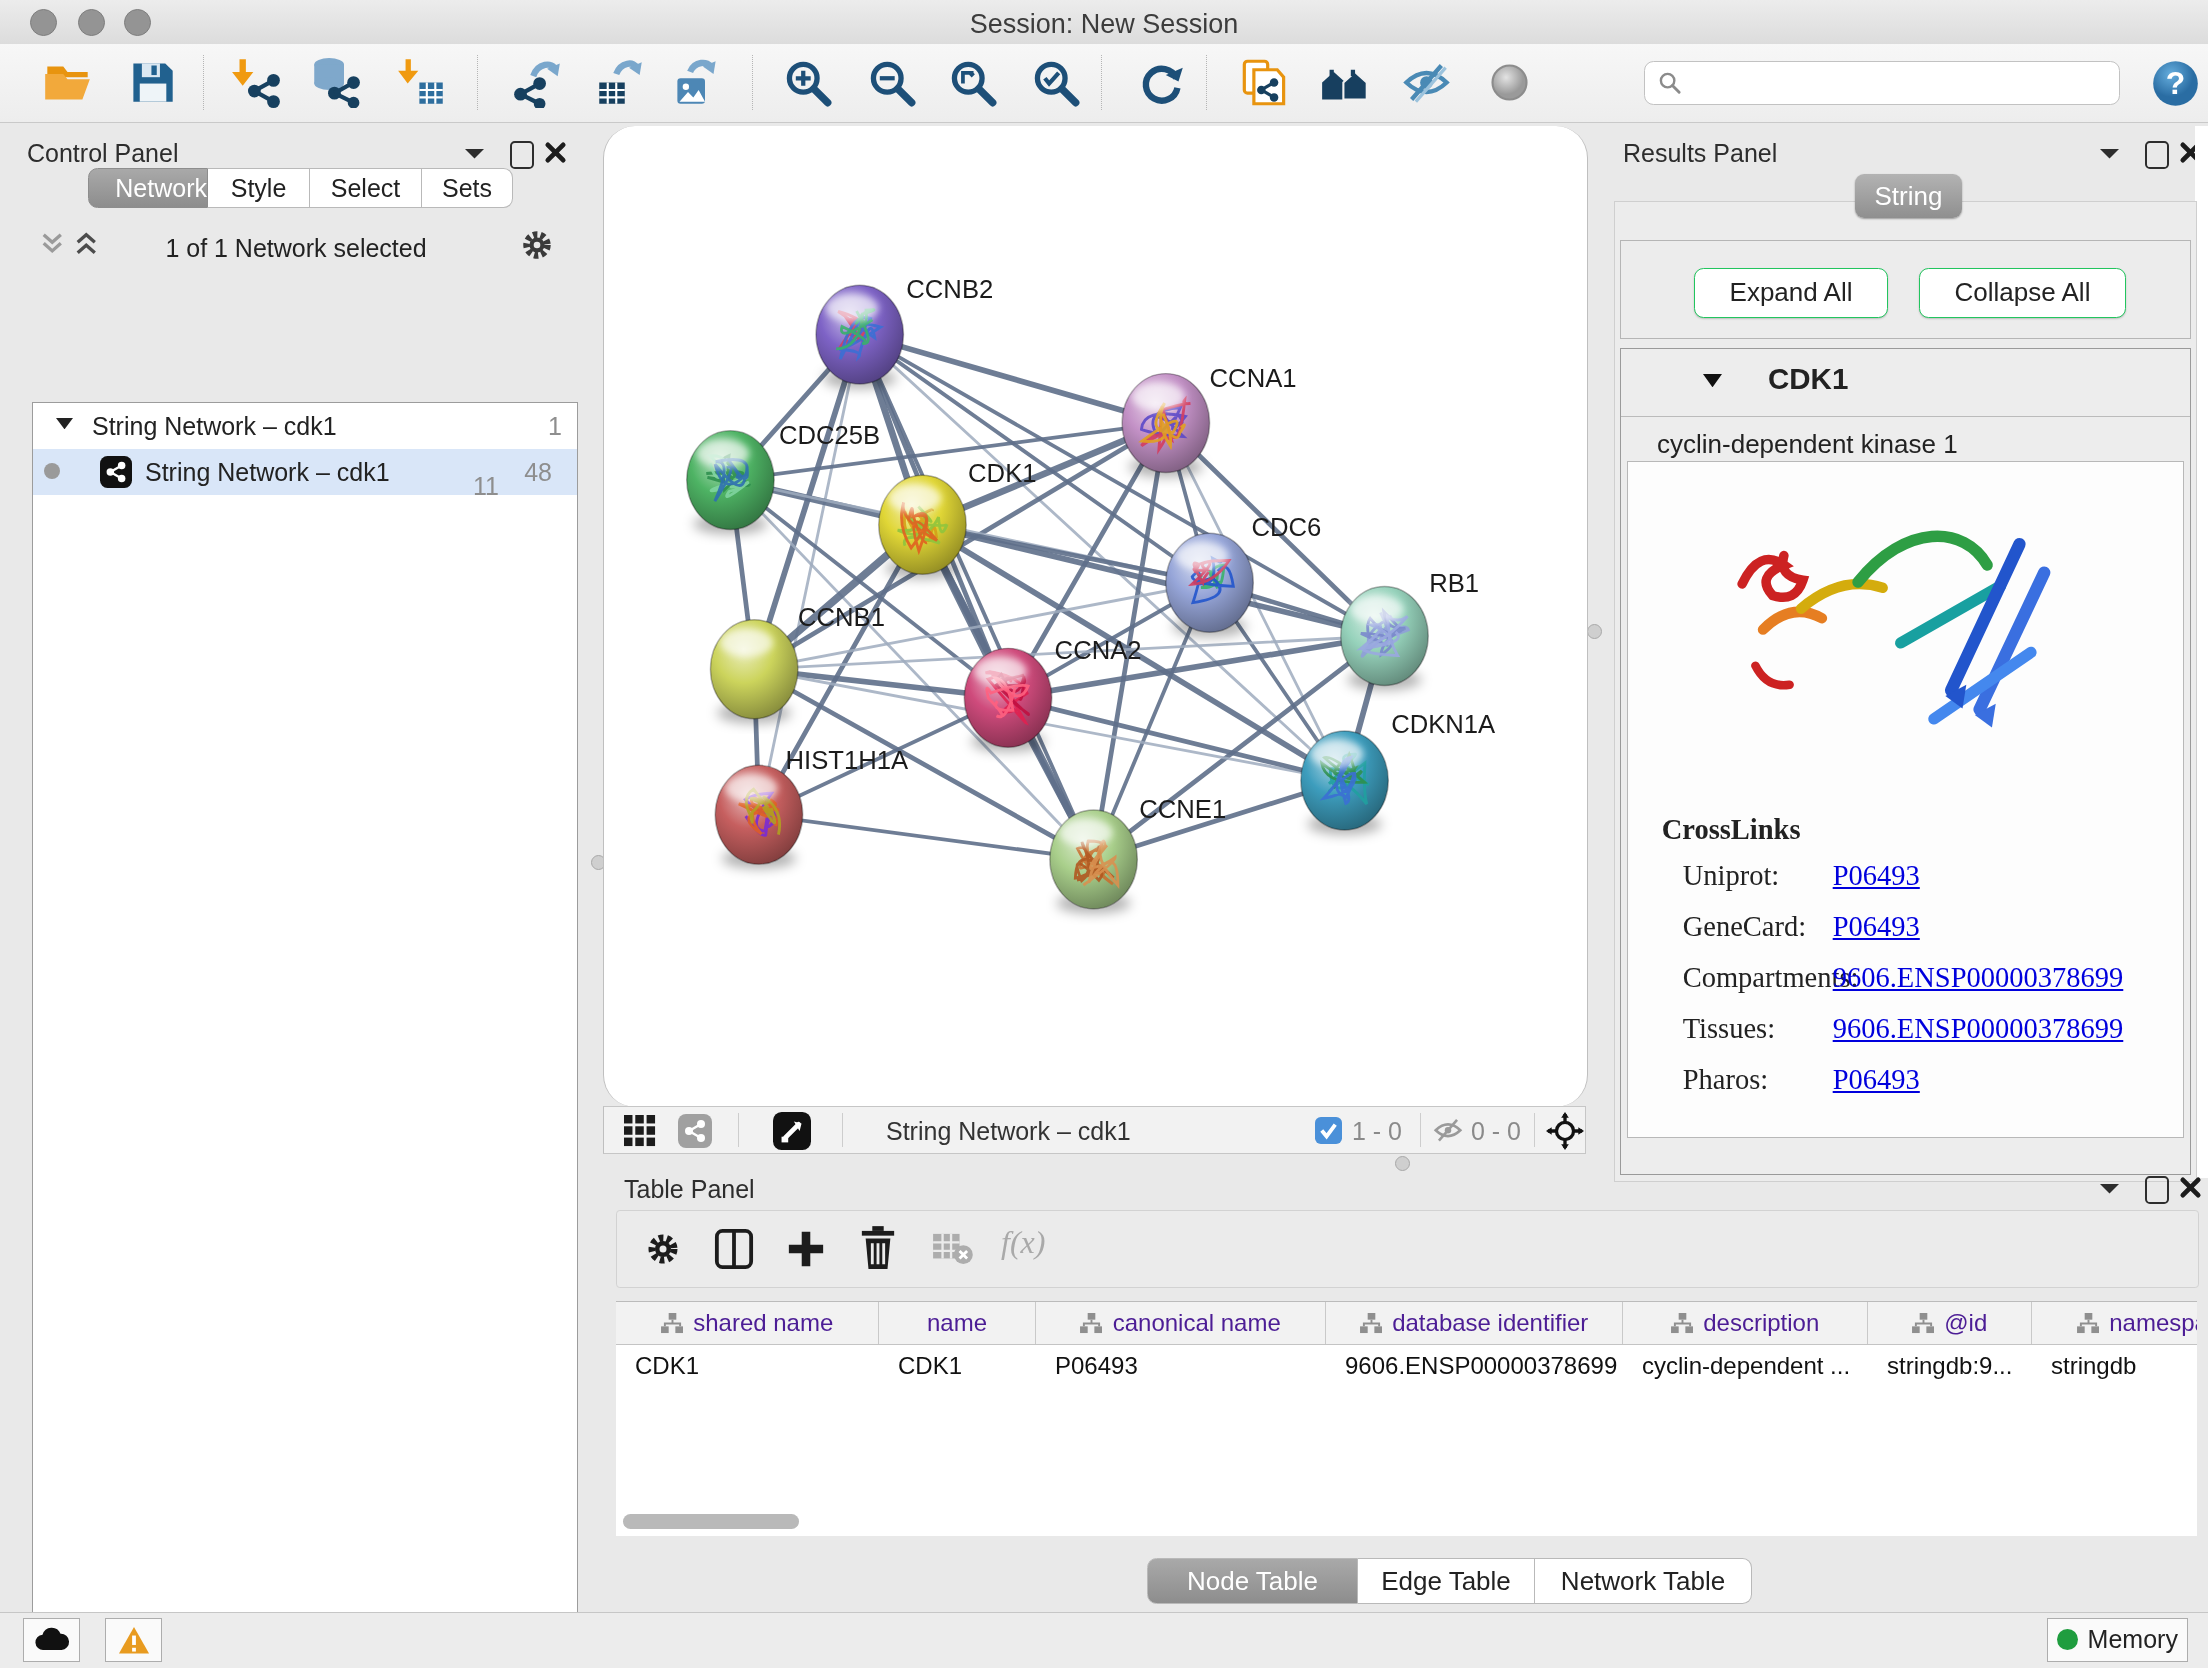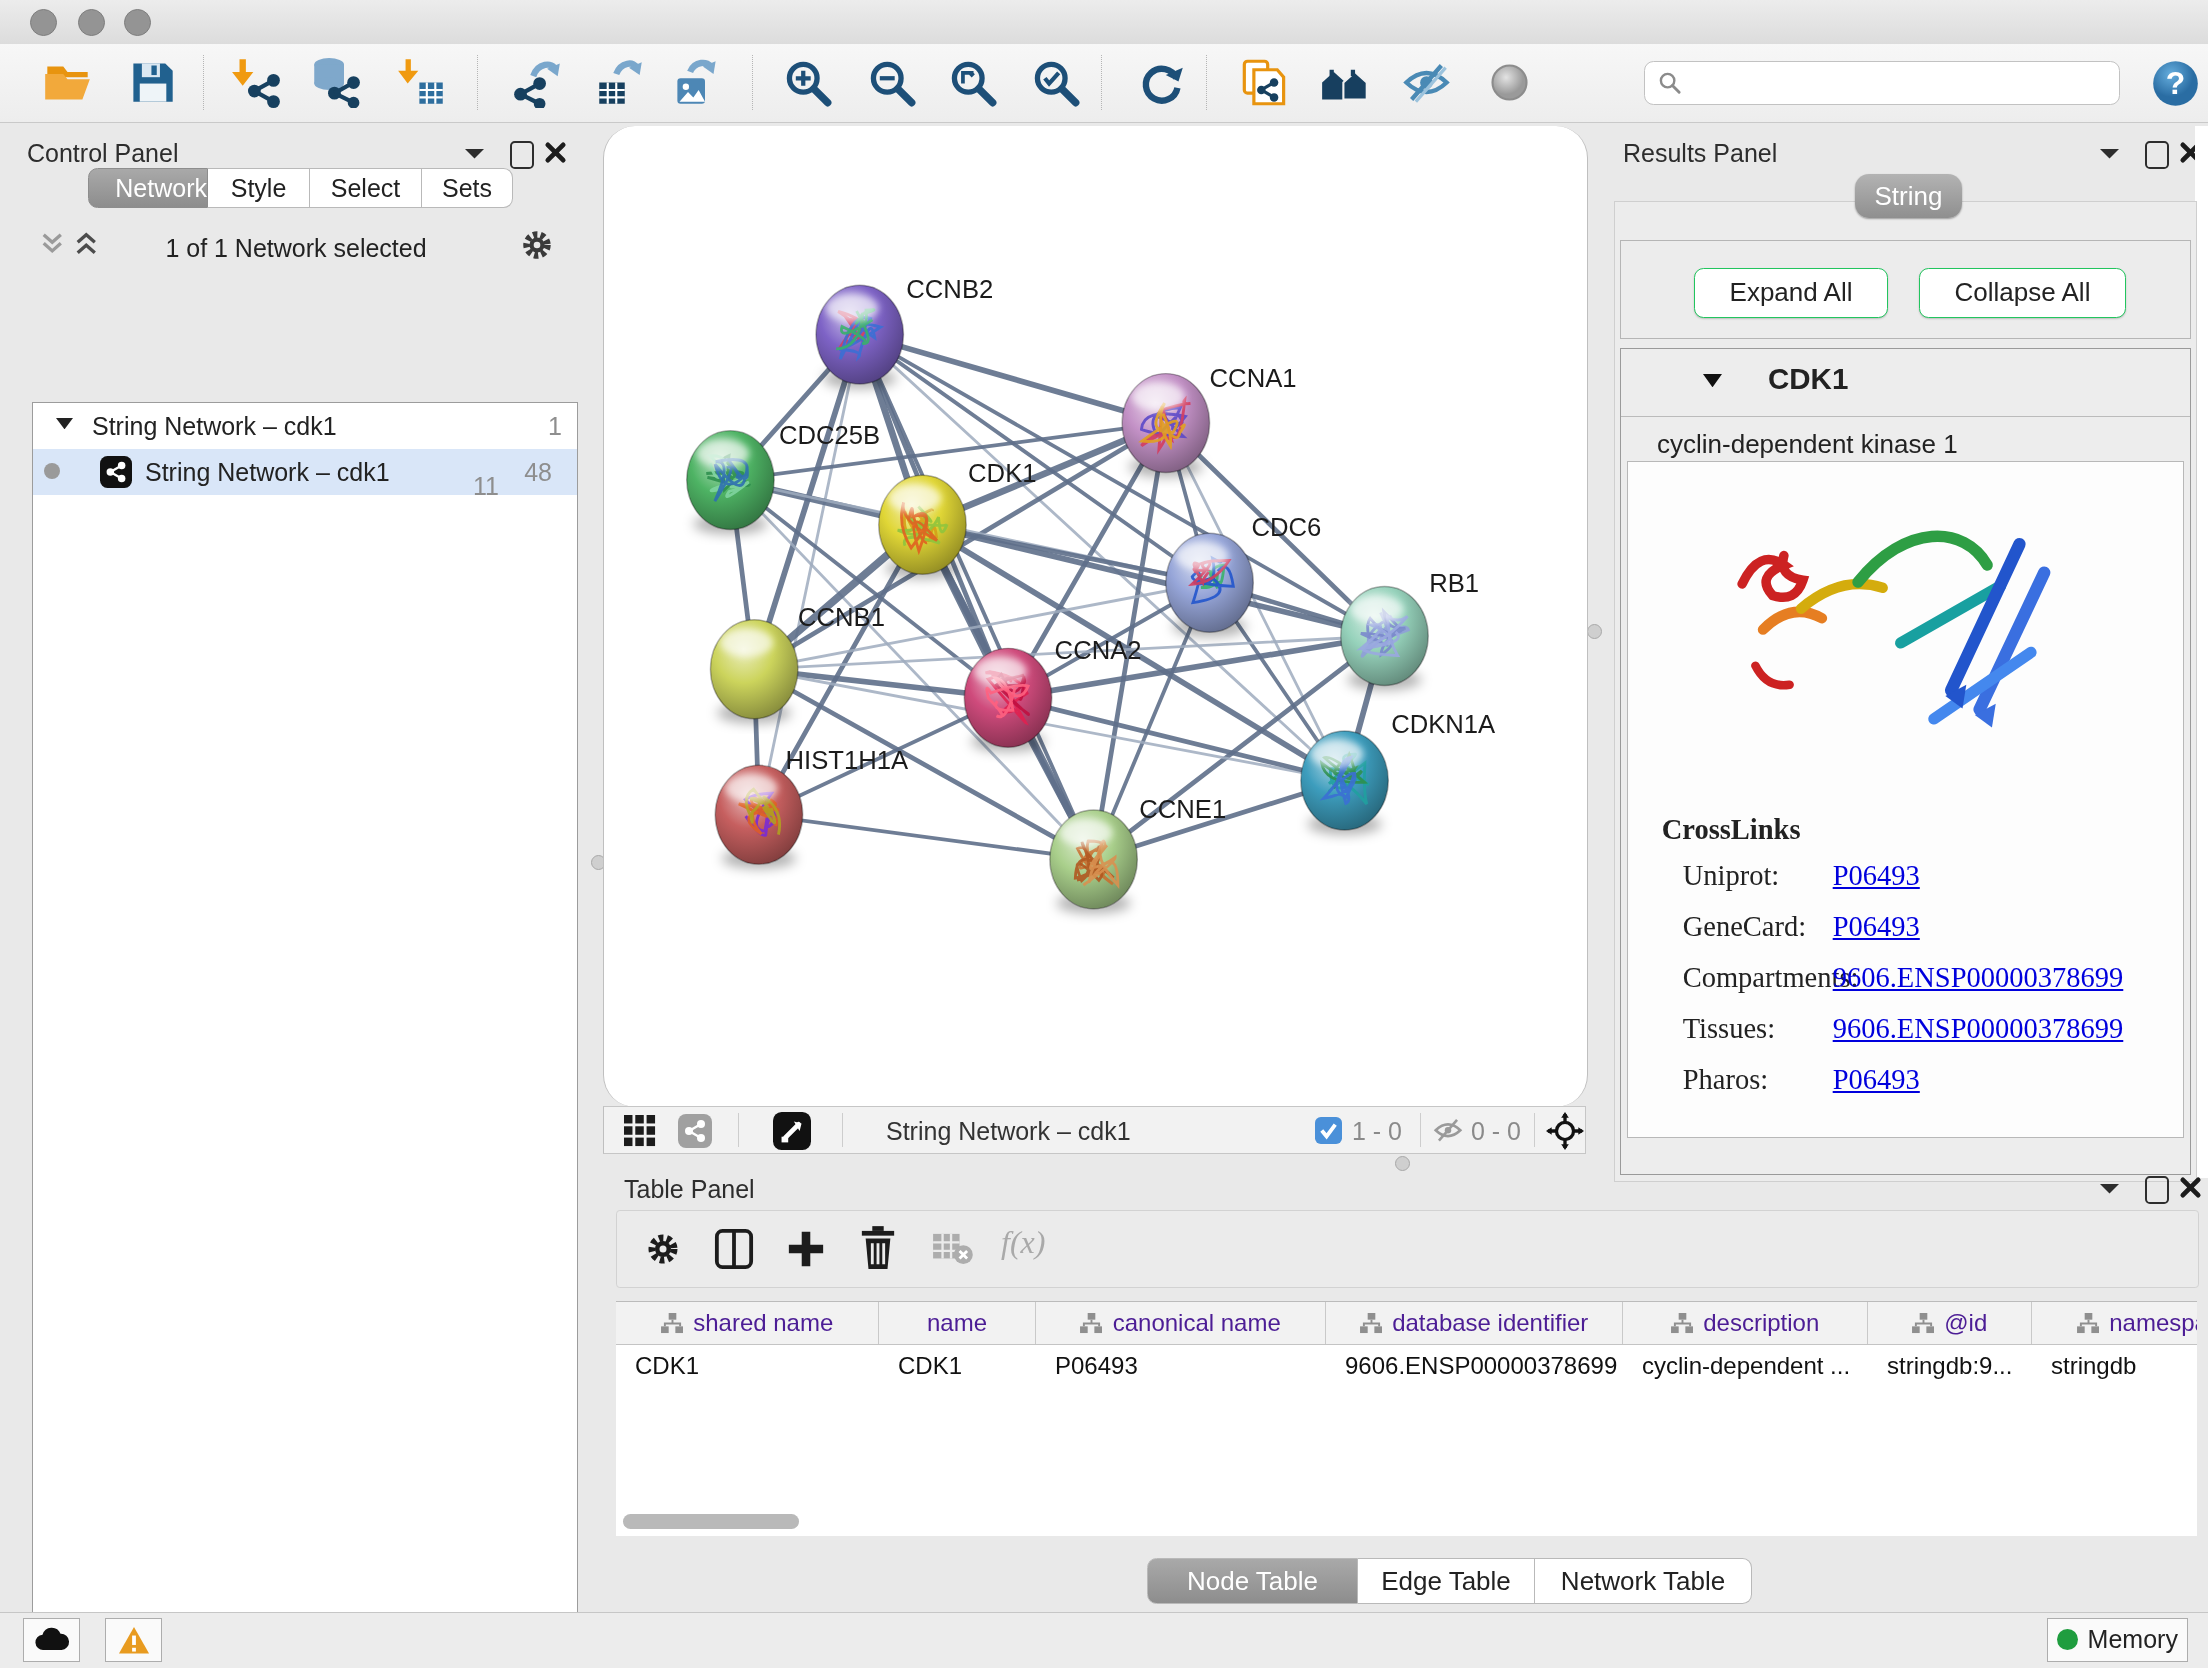--- a/index.html
+++ b/index.html
@@ -35,21 +35,21 @@
   
   #netview{left:603px;top:126px;width:983px;height:981px;background:#fff;
            border-left:1px solid #bfbfbf;border-right:1px solid #bfbfbf;border-radius:32px;}
   #netbar{left:603px;top:1106px;width:983px;height:48px;background:#f2f2f2;
           border:1px solid #c6c6c6;border-left:1px solid #bfbfbf;box-sizing:border-box;}
   .nbsep{top:5.7px;width:0;height:34px;border-left:1px solid #cdcdcd;}
   .badge-txt{font-size:25px;color:#8a8a8a;top:9.5px;}
   .split-dot{width:13.3px;height:13.3px;border-radius:50%;background:#cfcfcf;border:1px solid #a8a8a8;}
   
   #results-outer{left:1614px;top:201px;width:581px;height:979px;background:#ececec;border:1px solid #cfcfcf;}
-  #string-tab{left:1855px;top:174px;width:107px;height:44px;border-radius:14px;
+  #string-tab{left:1855px;top:174px;width:107px;height:44px;border-radius:9px;
               background:linear-gradient(#b3b3b3,#8f8f8f);color:#fff;font-size:26px;text-align:center;
               line-height:44px;box-shadow:0 1px 1.9px rgba(0,0,0,.35);cursor:pointer;}
   #expcol-box{left:1620px;top:240px;width:571px;height:99px;background:#ececec;border:1px solid #b5b5b5;box-sizing:border-box;}
   .rp-btn{position:absolute;top:27px;height:48px;background:#fff;border:1px solid #22c55e;border-radius:9.5px;
           font-size:26px;text-align:center;line-height:46px;box-shadow:0 1px 1.9px rgba(0,0,0,.2);cursor:pointer;}
   #cdk1-panel{left:1620px;top:348px;width:571px;height:827px;background:#ededed;border:1px solid #9a9a9a;box-sizing:border-box;}
   #cdk1-head{position:absolute;left:0;top:0;width:100%;height:67px;border-bottom:1px solid #bbb;}
   #cdk1-content{position:absolute;left:5.7px;top:112px;width:557px;height:677px;background:#fdfdfd;border:1px solid #b8b8b8;box-sizing:border-box;text-decoration:underline;}
   .serif{font-family:"Liberation Serif","DejaVu Serif",serif;}
   .xl-row{position:relative;height:51px;font-size:28.5px;}
@@ -73,20 +73,21 @@
   svg{display:block;}
   text{font-family:"Liberation Sans","DejaVu Sans",sans-serif;}
 </style>
 </head>
 <body>
 
 <div id="titlebar" class="abs">
   <div class="light abs" style="left:29.5px"></div>
   <div class="light abs" style="left:78px"></div>
   <div class="light abs" style="left:124px"></div>
+  <div id="win-title" class="abs">Session: New Session</div>
 </div>
 
 <div id="toolbar" class="abs">
   <div class="tbicon abs" style="left:42px">
     <svg viewBox="0 0 48 48">
         <path d="M5 9h15l4 5h19v5H5z" fill="#e8940f"></path>
         <path d="M3 16h17l4 5h21l-7 19H3z" fill="#f2a93b"></path>
       </svg>
   </div>
   <div class="tbicon abs" style="left:127px">

